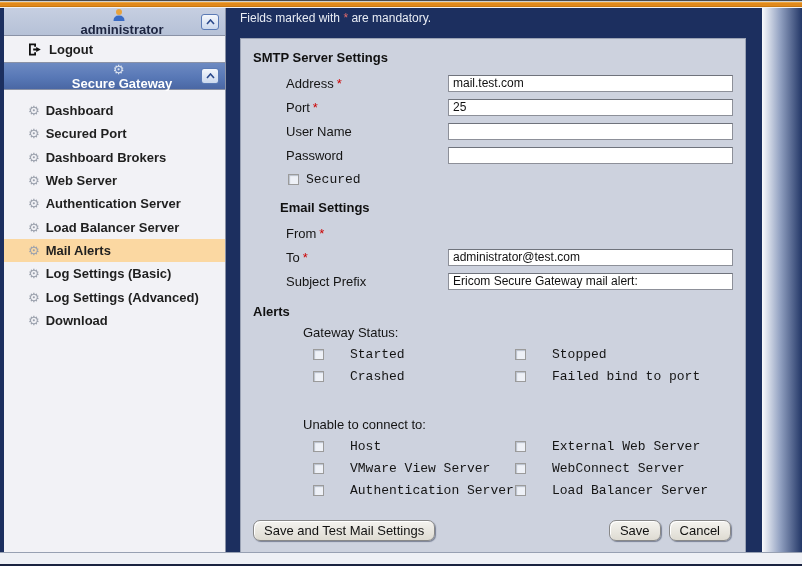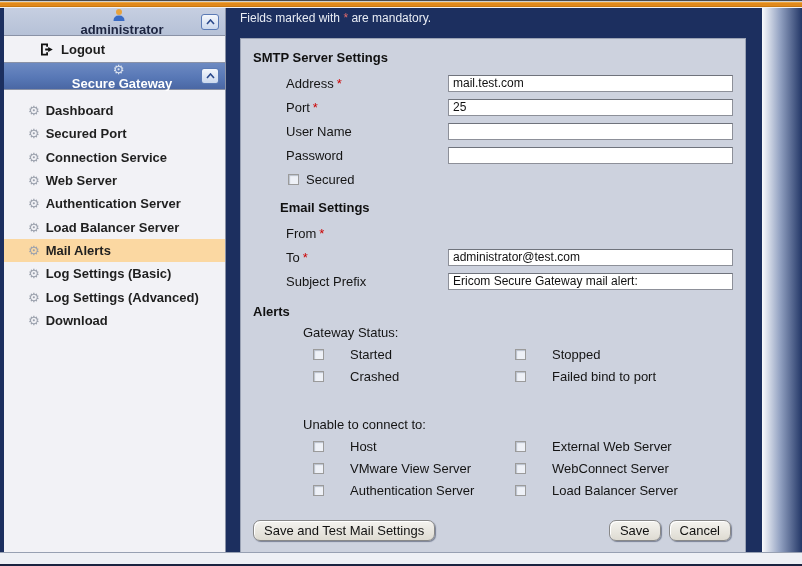--- a/index.html
+++ b/index.html
@@ -19,21 +19,21 @@
 
   
   .sidebar{position:absolute;left:4px;top:8px;width:222px;height:544px;background:var(--sidebar);border-right:1px solid #8a92a6;}
   .acc-header{position:relative;height:28px;display:flex;align-items:center;padding-left:8px;border-bottom:1px solid #8a92a6;flex-direction:column;}
   .acc-header.user{background:linear-gradient(#c6cfe1,var(--userhdr));color:#1c2440;}
   .acc-header.gateway{background:linear-gradient(#6d8ac2,var(--gwhdr) 55%,#4a67a4);color:#fff;border-top:1px solid #8a92a6;}
   .acc-header .hdr-label{font-size:13px;font-weight:bold;margin-left:7px;}
   .collapse-btn{position:absolute;right:6px;top:50%;transform:translateY(-50%);width:18px;height:16px;
     background:linear-gradient(#f4f7fc,#ccd9ee);border:1px solid #5a7ab5;border-radius:3px;
     display:flex;align-items:center;justify-content:center;cursor:pointer;}
-  .logout-row{height:26px;display:flex;align-items:center;padding-left:36px;cursor:pointer;}
+  .logout-row{height:26px;display:flex;align-items:center;padding-left:24px;cursor:pointer;}
   .logout-row .item-label{font-size:13px;font-weight:bold;color:#1c1c1c;margin-left:7px;}
   .menu{padding-top:9px;}
   .menu-item{height:23.3px;display:flex;align-items:center;padding-left:24px;cursor:pointer;}
   .menu-item .gear{font-size:13px;color:#9aa0ac;line-height:1;}
   .menu-item .item-label{font-size:13px;font-weight:bold;color:#1f1f1f;margin-left:6px;white-space:nowrap;}
   .menu-item.selected{background:var(--selected);}
   .gear{font-size:13px;line-height:1;}
   .gear.light{color:#dfe5f0;}
   .gear.mid{color:#9aa0ac;}
 
@@ -50,21 +50,21 @@
   .sec-heading.alerts{margin:10px 0 0 0;}
 
   .field-row{height:24px;display:flex;align-items:center;}
   .field-label{width:162px;margin-left:33px;font-size:13px;color:#141414;flex:none;}
   .req{color:var(--red);margin-left:3px;}
   .txt-input{width:296px;height:17px;border:1px solid #8d9099;border-top-color:#6f737c;background:#fff;
     font-family:"Liberation Sans",sans-serif;font-size:12px;padding:0 4px;color:#111;}
 
   .cb{width:11px;height:11px;flex:none;background:#eef1f7;border:1px solid #9b9b9b;
     box-shadow:inset 1px 1px 1px rgba(120,130,150,.45);cursor:pointer;}
-  .cb-inline{display:flex;align-items:center;}
+  .cb-inline{display:flex;align-items:center;font-family:Liberation Mono, monospace;}
   .cb-inline .cb-label{font-size:13px;color:#141414;margin-left:7px;white-space:nowrap;}
   .secured-row .cb{margin-left:35px;}
 
   .group-label{font-size:13px;color:#141414;margin-left:50px;height:22px;display:flex;align-items:center;}
   .group-label.gap-top{margin-top:26px;}
   .cb-grid-row{display:flex;align-items:center;height:22px;margin-left:60px;}
   .cb-col{width:202px;display:flex;align-items:center;gap:19px;}
 
   .buttons-row{position:absolute;left:12px;right:14px;bottom:14px;display:flex;align-items:center;}
   .btn{font-family:"Liberation Sans",sans-serif;font-size:13px;color:#111;
@@ -131,21 +131,21 @@
       <div class="menu-item">
         <span class="gear mid">⚙</span>
         <span class="item-label">Dashboard</span>
       </div>
       <div class="menu-item">
         <span class="gear mid">⚙</span>
         <span class="item-label">Secured Port</span>
       </div>
       <div class="menu-item">
         <span class="gear mid">⚙</span>
-        <span class="item-label">Connection Service</span>
+        <span class="item-label">Dashboard Brokers</span>
       </div>
       <div class="menu-item">
         <span class="gear mid">⚙</span>
         <span class="item-label">Web Server</span>
       </div>
       <div class="menu-item">
         <span class="gear mid">⚙</span>
         <span class="item-label">Authentication Server</span>
       </div>
       <div class="menu-item">

